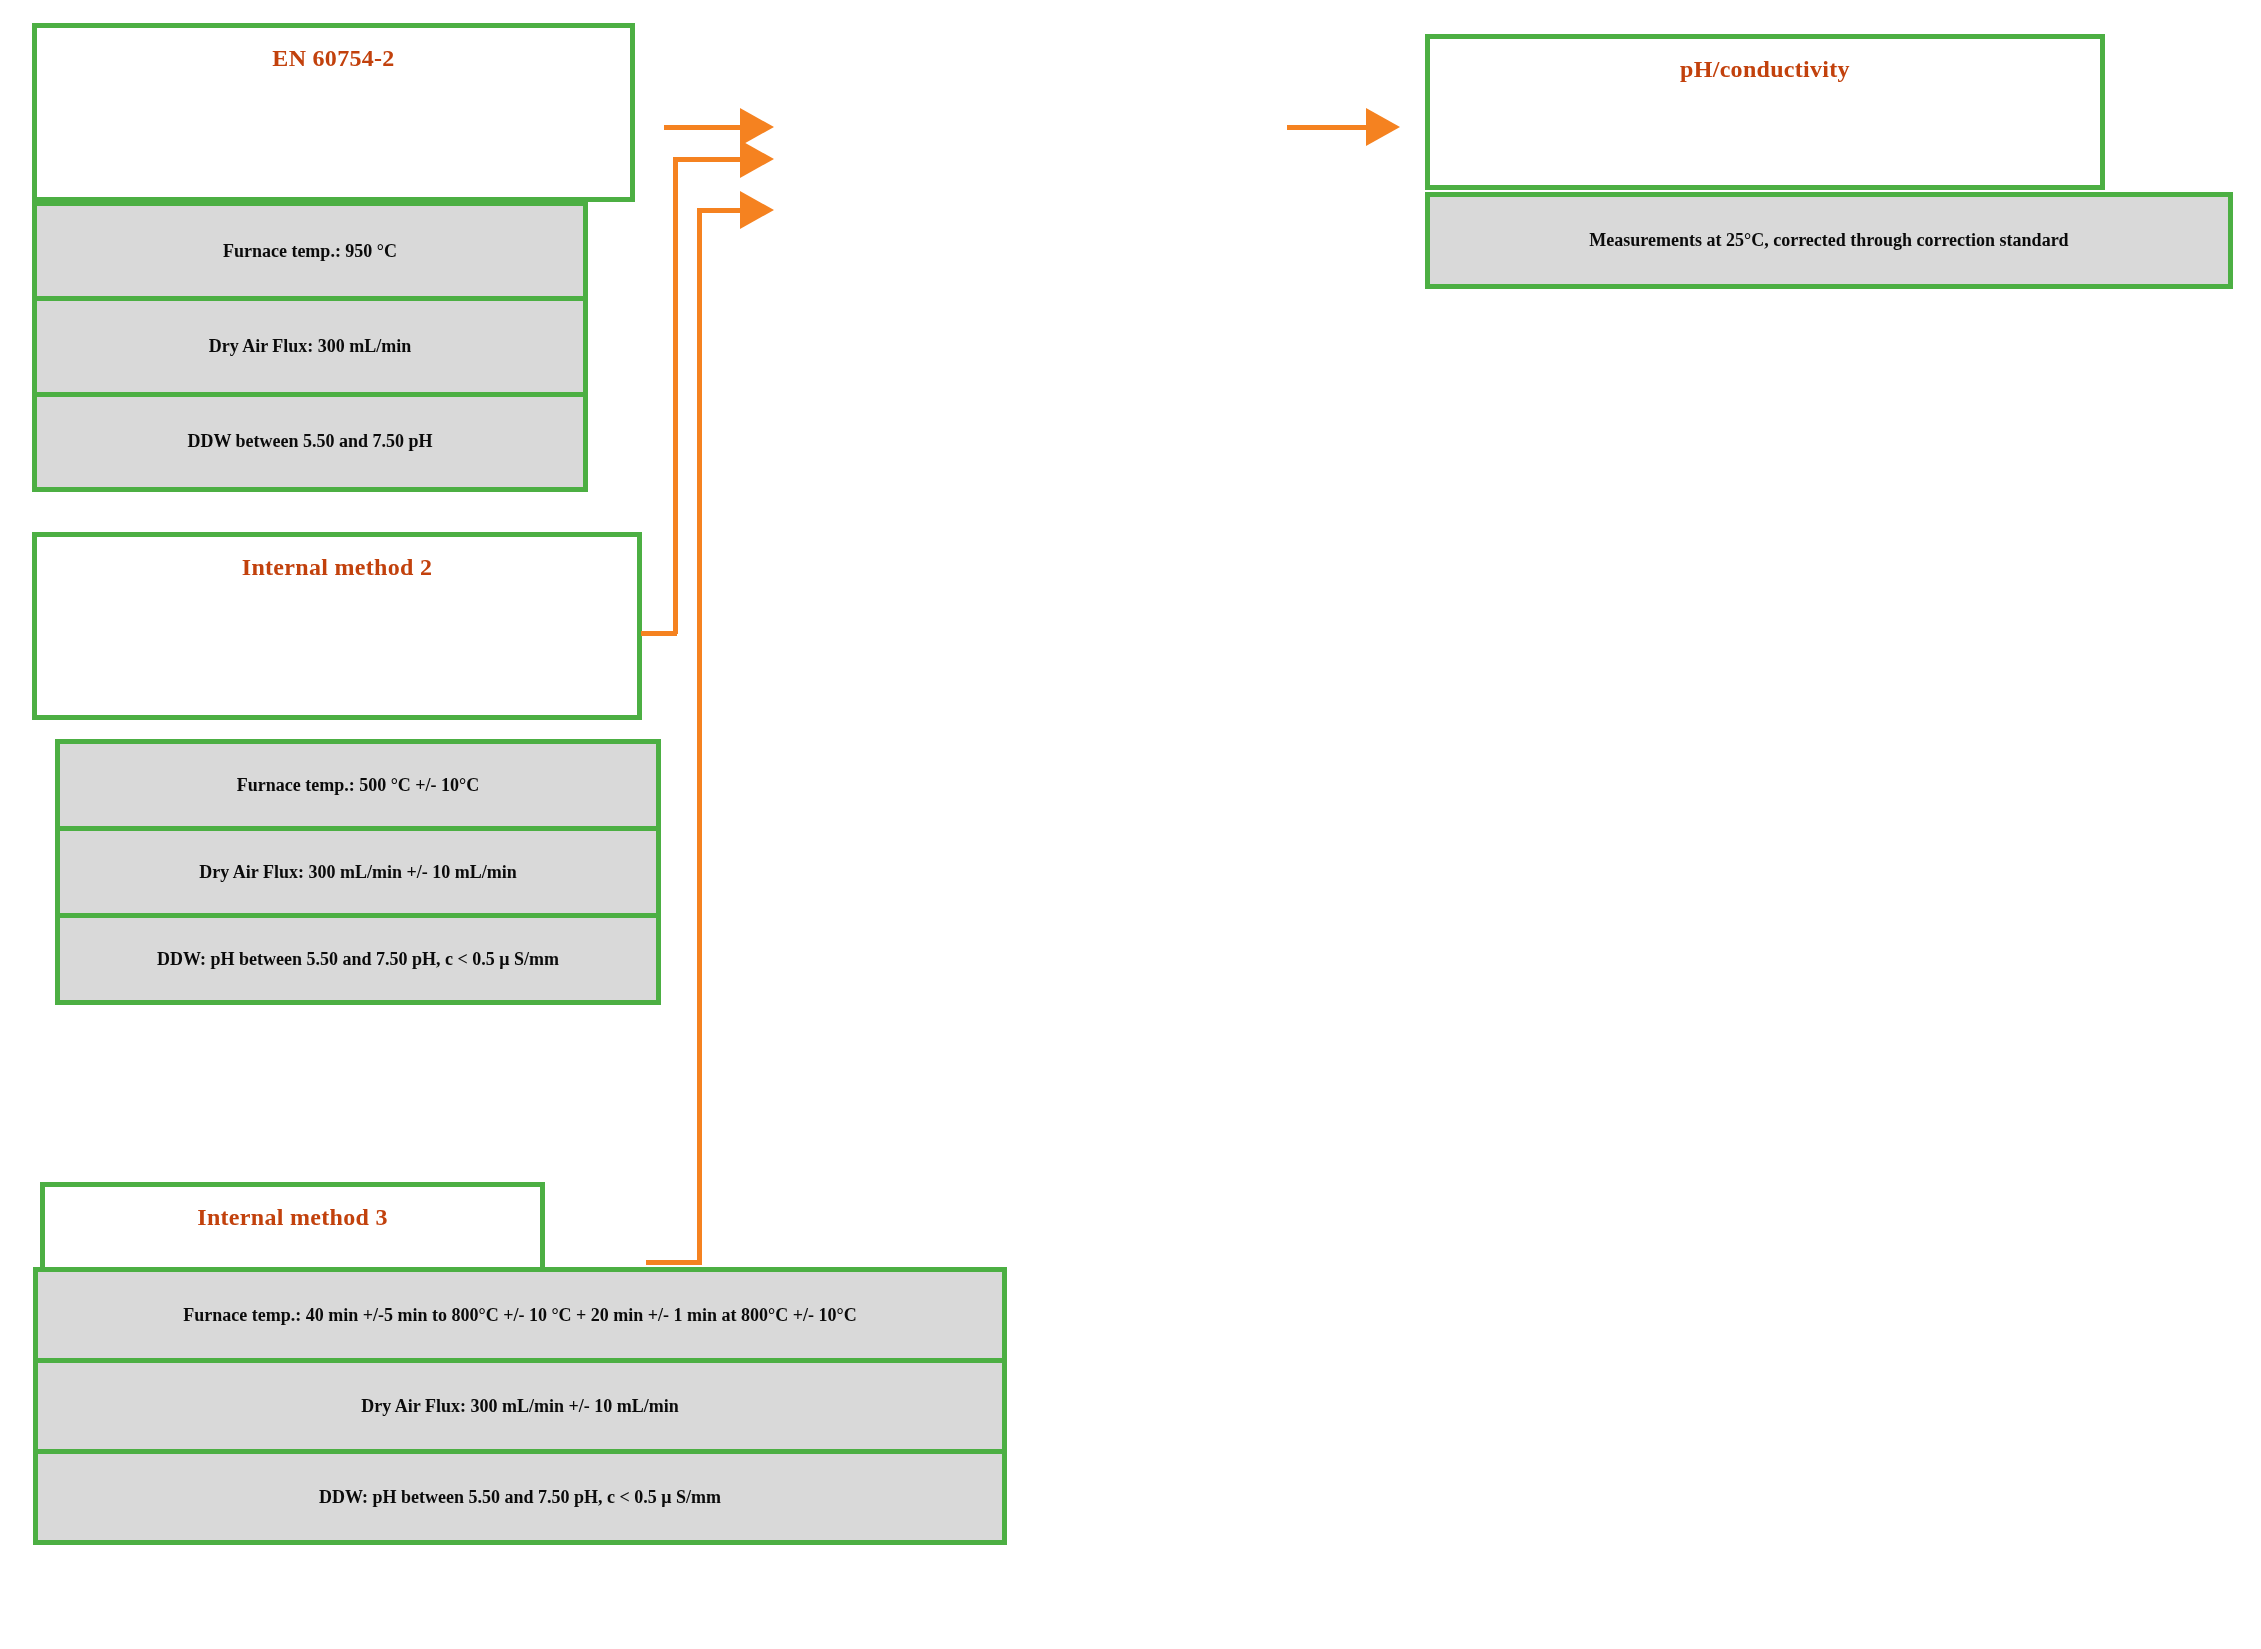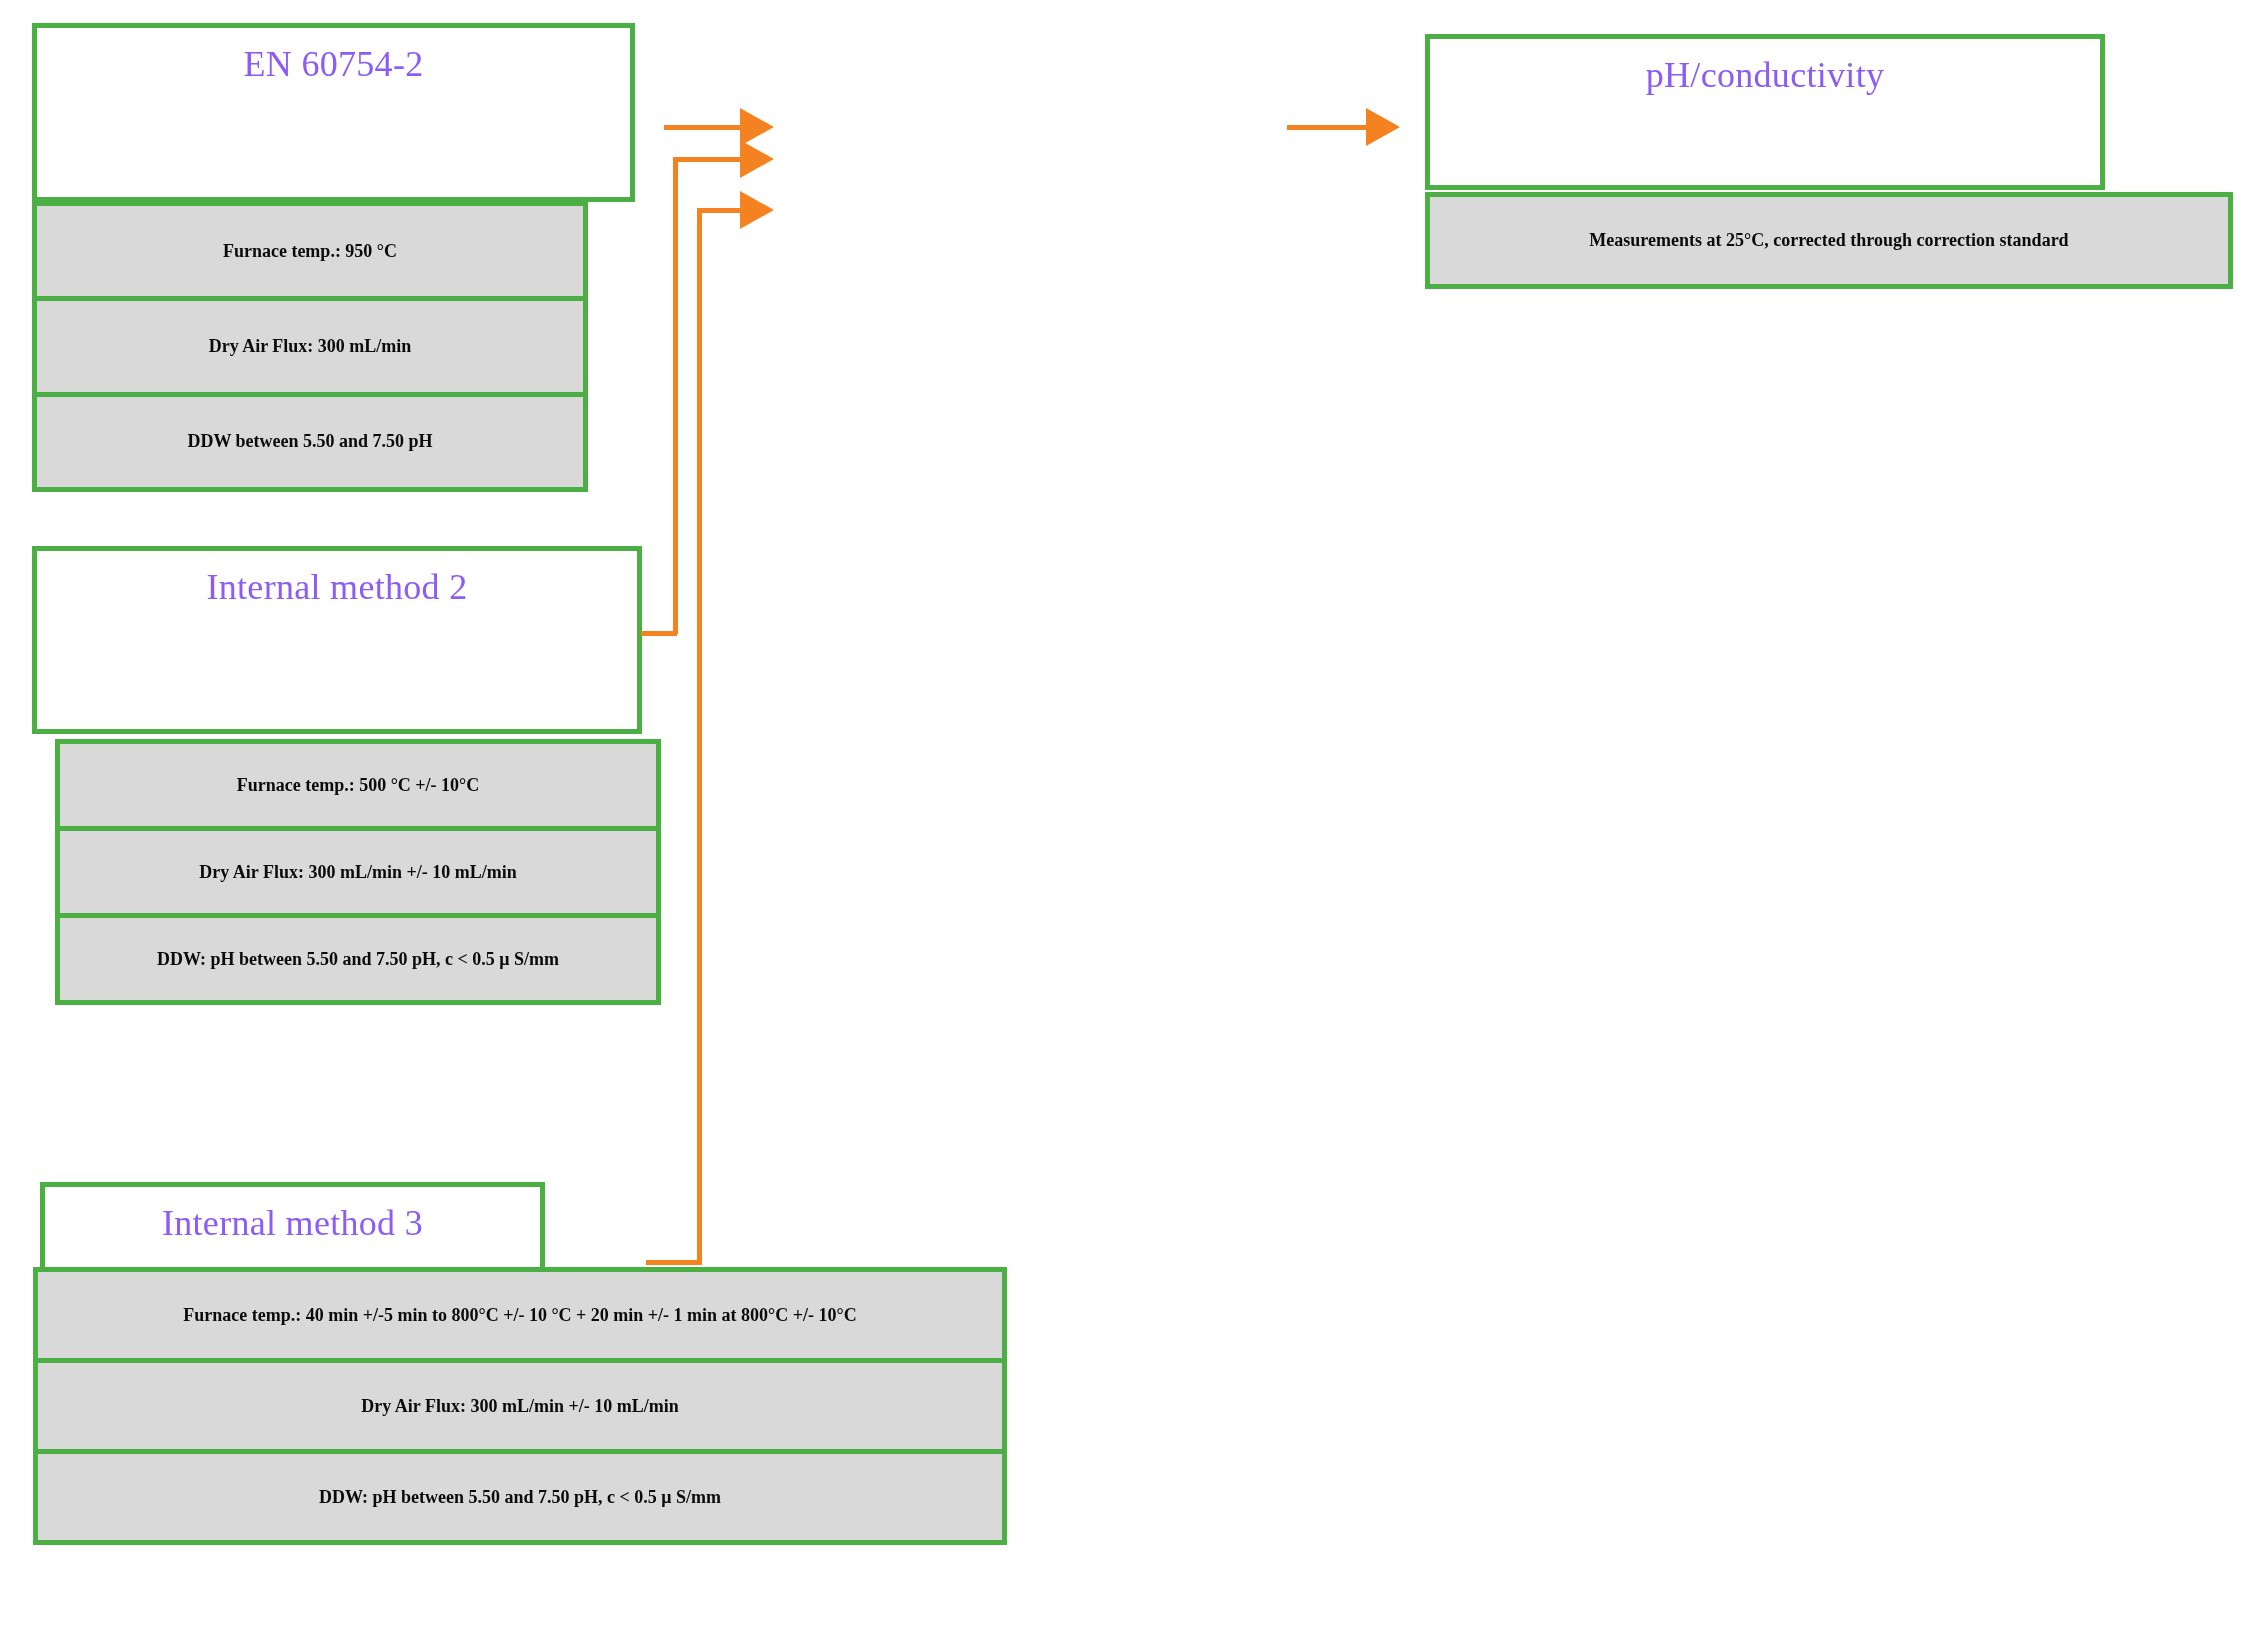--- a/index.html
+++ b/index.html
@@ -20,24 +20,24 @@
   .node-head {
     position: absolute;
     box-sizing: border-box;
     background: #ffffff;
     border: 5.5px solid #4CAF43;
     display: flex;
     align-items: flex-start;
     justify-content: center;
   }
   .node-head .title {
-    font-size: 36px;
+    font-size: 24px;
     line-height: 1.05;
-    color: #8b5cf6;
-    font-weight: 400;
+    color: #c2410c;
+    font-weight: 700;
     padding-top: 18px;
     letter-spacing: 0.3px;
     white-space: nowrap;
   }
 
   .detail-group {
     position: absolute;
     box-sizing: border-box;
     border: 5.5px solid #4CAF43;
     background: #4CAF43;
@@ -99,21 +99,21 @@
       <span class="txt">Furnace temp.: 950 °C</span>
     </div>
     <div class="detail-row">
       <span class="txt">Dry Air Flux: 300 mL/min</span>
     </div>
     <div class="detail-row">
       <span class="txt">DDW between 5.50 and 7.50 pH</span>
     </div>
   </div>
 
-  <div class="node-head" style="left:32px; top:546px; width:610px; height:188px;">
+  <div class="node-head" style="left:32px; top:532px; width:610px; height:188px;">
     <span class="title">Internal method 2</span>
   </div>
   <div class="detail-group" style="left:26px; top:739px; width:606px; height:266px;margin-left:29px;">
     <div class="detail-row">
       <span class="txt">Furnace temp.: 500 °C +/- 10°C</span>
     </div>
     <div class="detail-row">
       <span class="txt">Dry Air Flux: 300 mL/min +/- 10 mL/min</span>
     </div>
     <div class="detail-row">

